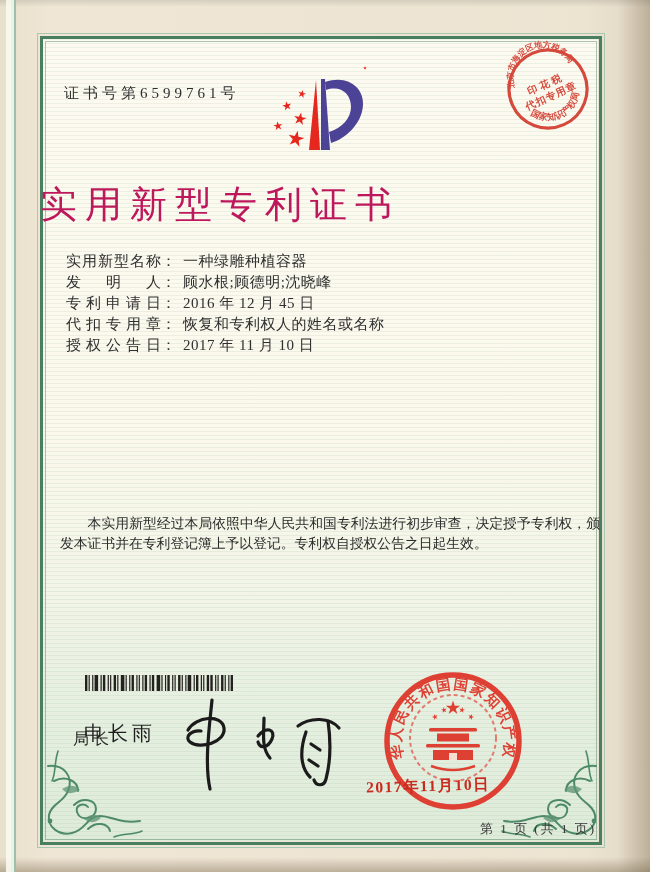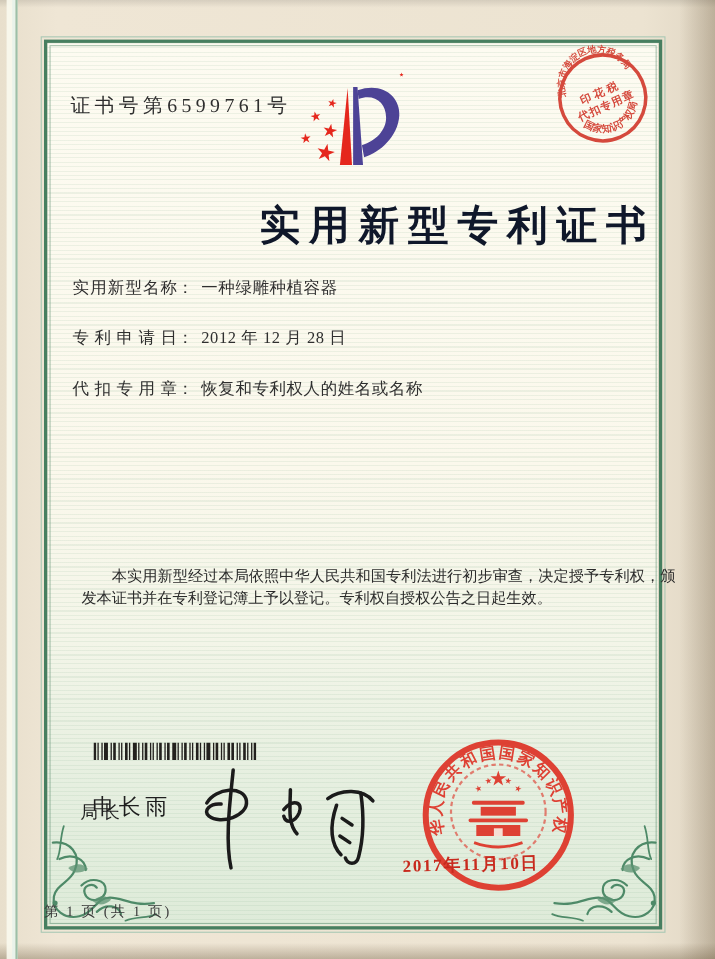--- a/index.html
+++ b/index.html
@@ -25,56 +25,56 @@
   }
   .frame{
     position:absolute;left:40px;top:36px;width:556px;height:803px;
     border:3px solid #477f60;outline:1px solid #a9c8b4;outline-offset:2px;
     pointer-events:none;
   }
   .frame::after{
     content:"";position:absolute;inset:2px;border:1px solid rgba(90,140,110,.5);
   }
   .cert-no{
-    position:absolute;left:64px;top:84px;font-size:18px;letter-spacing:4px;
+    position:absolute;left:64px;top:84px;font-size:15px;letter-spacing:4px;
     color:#2e2e2e;
     text-align:right;
   }
   .logo{position:absolute;left:252px;top:62px;}
   .stamp-tax{position:absolute;left:492px;top:33px;transform:rotate(-24deg);opacity:.92;}
   .title{
-    position:absolute;left:40px;top:180px;width:556px;text-align:right;
-    font-size:37px;font-weight:700;letter-spacing:8px;color:#0f172a;
+    position:absolute;left:40px;top:180px;width:556px;text-align:left;
+    font-size:37px;font-weight:400;letter-spacing:8px;color:#be185d;
   }
   .fields{
-    position:absolute;left:66px;top:252px;display:flex;flex-direction:column;gap:25px;
+    position:absolute;left:66px;top:252px;display:flex;flex-direction:column;
     font-size:15px;color:#2f2f2f;
   }
   .field-row{height:21px;white-space:nowrap;}
   .field-label{
     display:inline-block;width:95px;text-align:justify;text-align-last:justify;
     vertical-align:bottom;
   }
   .field-value{margin-left:7px;letter-spacing:.5px;}
   .body-text{
-    position:absolute;left:74px;top:514px;width:540px;
+    position:absolute;left:60px;top:514px;width:540px;
     font-size:13.8px;line-height:19.5px;color:#2b2b2b;text-align:justify;
   }
   .body-text p{margin:0 0 2px 0;text-indent:2em;}
   .barcode{position:absolute;left:85px;top:675px;}
   .officer-role{position:absolute;left:73px;top:729px;font-size:16px;letter-spacing:4px;color:#1e1e1e;font-family:"Liberation Sans","DejaVu Sans",sans-serif;}
   .officer-name{position:absolute;left:84px;top:720px;font-size:20px;letter-spacing:4px;color:#1e1e1e;font-family:Liberation Mono, monospace;}
   .signature{position:absolute;left:160px;top:692px;}
   .seal{position:absolute;left:353px;top:641px;opacity:.95;}
   .seal-date{
     position:absolute;left:366px;top:776px;font-size:15.5px;font-weight:600;
     color:#c82a1e;letter-spacing:1.5px;transform:rotate(-1.5deg);z-index:5;
   }
   .footer{
-    position:absolute;left:40px;top:820px;width:556px;text-align:left;
+    position:absolute;left:40px;top:820px;width:556px;text-align:right;
     font-size:13px;letter-spacing:2px;color:#3a3a3a;
   }
   .ornament{position:absolute;z-index:1;}
   .orn-bl{left:44px;bottom:26px;}
   .orn-br{right:50px;bottom:26px;transform:scaleX(-1);}
   .z2{z-index:2;}
 </style>
 </head>
 <body>
 
@@ -145,24 +145,30 @@
   <text x="56" y="67" text-anchor="middle" fill="#d23b2e" font-size="10" font-weight="700" letter-spacing="1">代扣专用章</text>
 </svg>
 
 <div class="title z2">实用新型专利证书</div>
 
 <div class="fields z2">
   <div class="field-row">
     <span class="field-label">实用新型名称</span><span>：</span><span class="field-value">一种绿雕种植容器</span>
   </div>
   <div class="field-row">
-    <span class="field-label">专利申请日</span><span>：</span><span class="field-value">2012 年 12 月 28 日</span>
+    <span class="field-label">发明人</span><span>：</span><span class="field-value">顾水根;顾德明;沈晓峰</span>
+  </div>
+  <div class="field-row">
+    <span class="field-label">专利申请日</span><span>：</span><span class="field-value">2016 年 12 月 45 日</span>
   </div>
   <div class="field-row">
     <span class="field-label">代扣专用章</span><span>：</span><span class="field-value">恢复和专利权人的姓名或名称</span>
+  </div>
+  <div class="field-row">
+    <span class="field-label">授权公告日</span><span>：</span><span class="field-value">2017 年 11 月 10 日</span>
   </div>
 </div>
 
 <div class="body-text z2">
   <p>本实用新型经过本局依照中华人民共和国专利法进行初步审查，决定授予专利权，颁发本证书并在专利登记簿上予以登记。专利权自授权公告之日起生效。</p>
 </div>
 
 <svg id="barcode-svg" class="barcode z2" width="148" height="16" viewBox="0 0 124 16" preserveAspectRatio="none">
     <rect x="0" y="0" width="2" height="16" fill="#23211e"></rect>
     <rect x="3" y="0" width="1" height="16" fill="#23211e"></rect>

